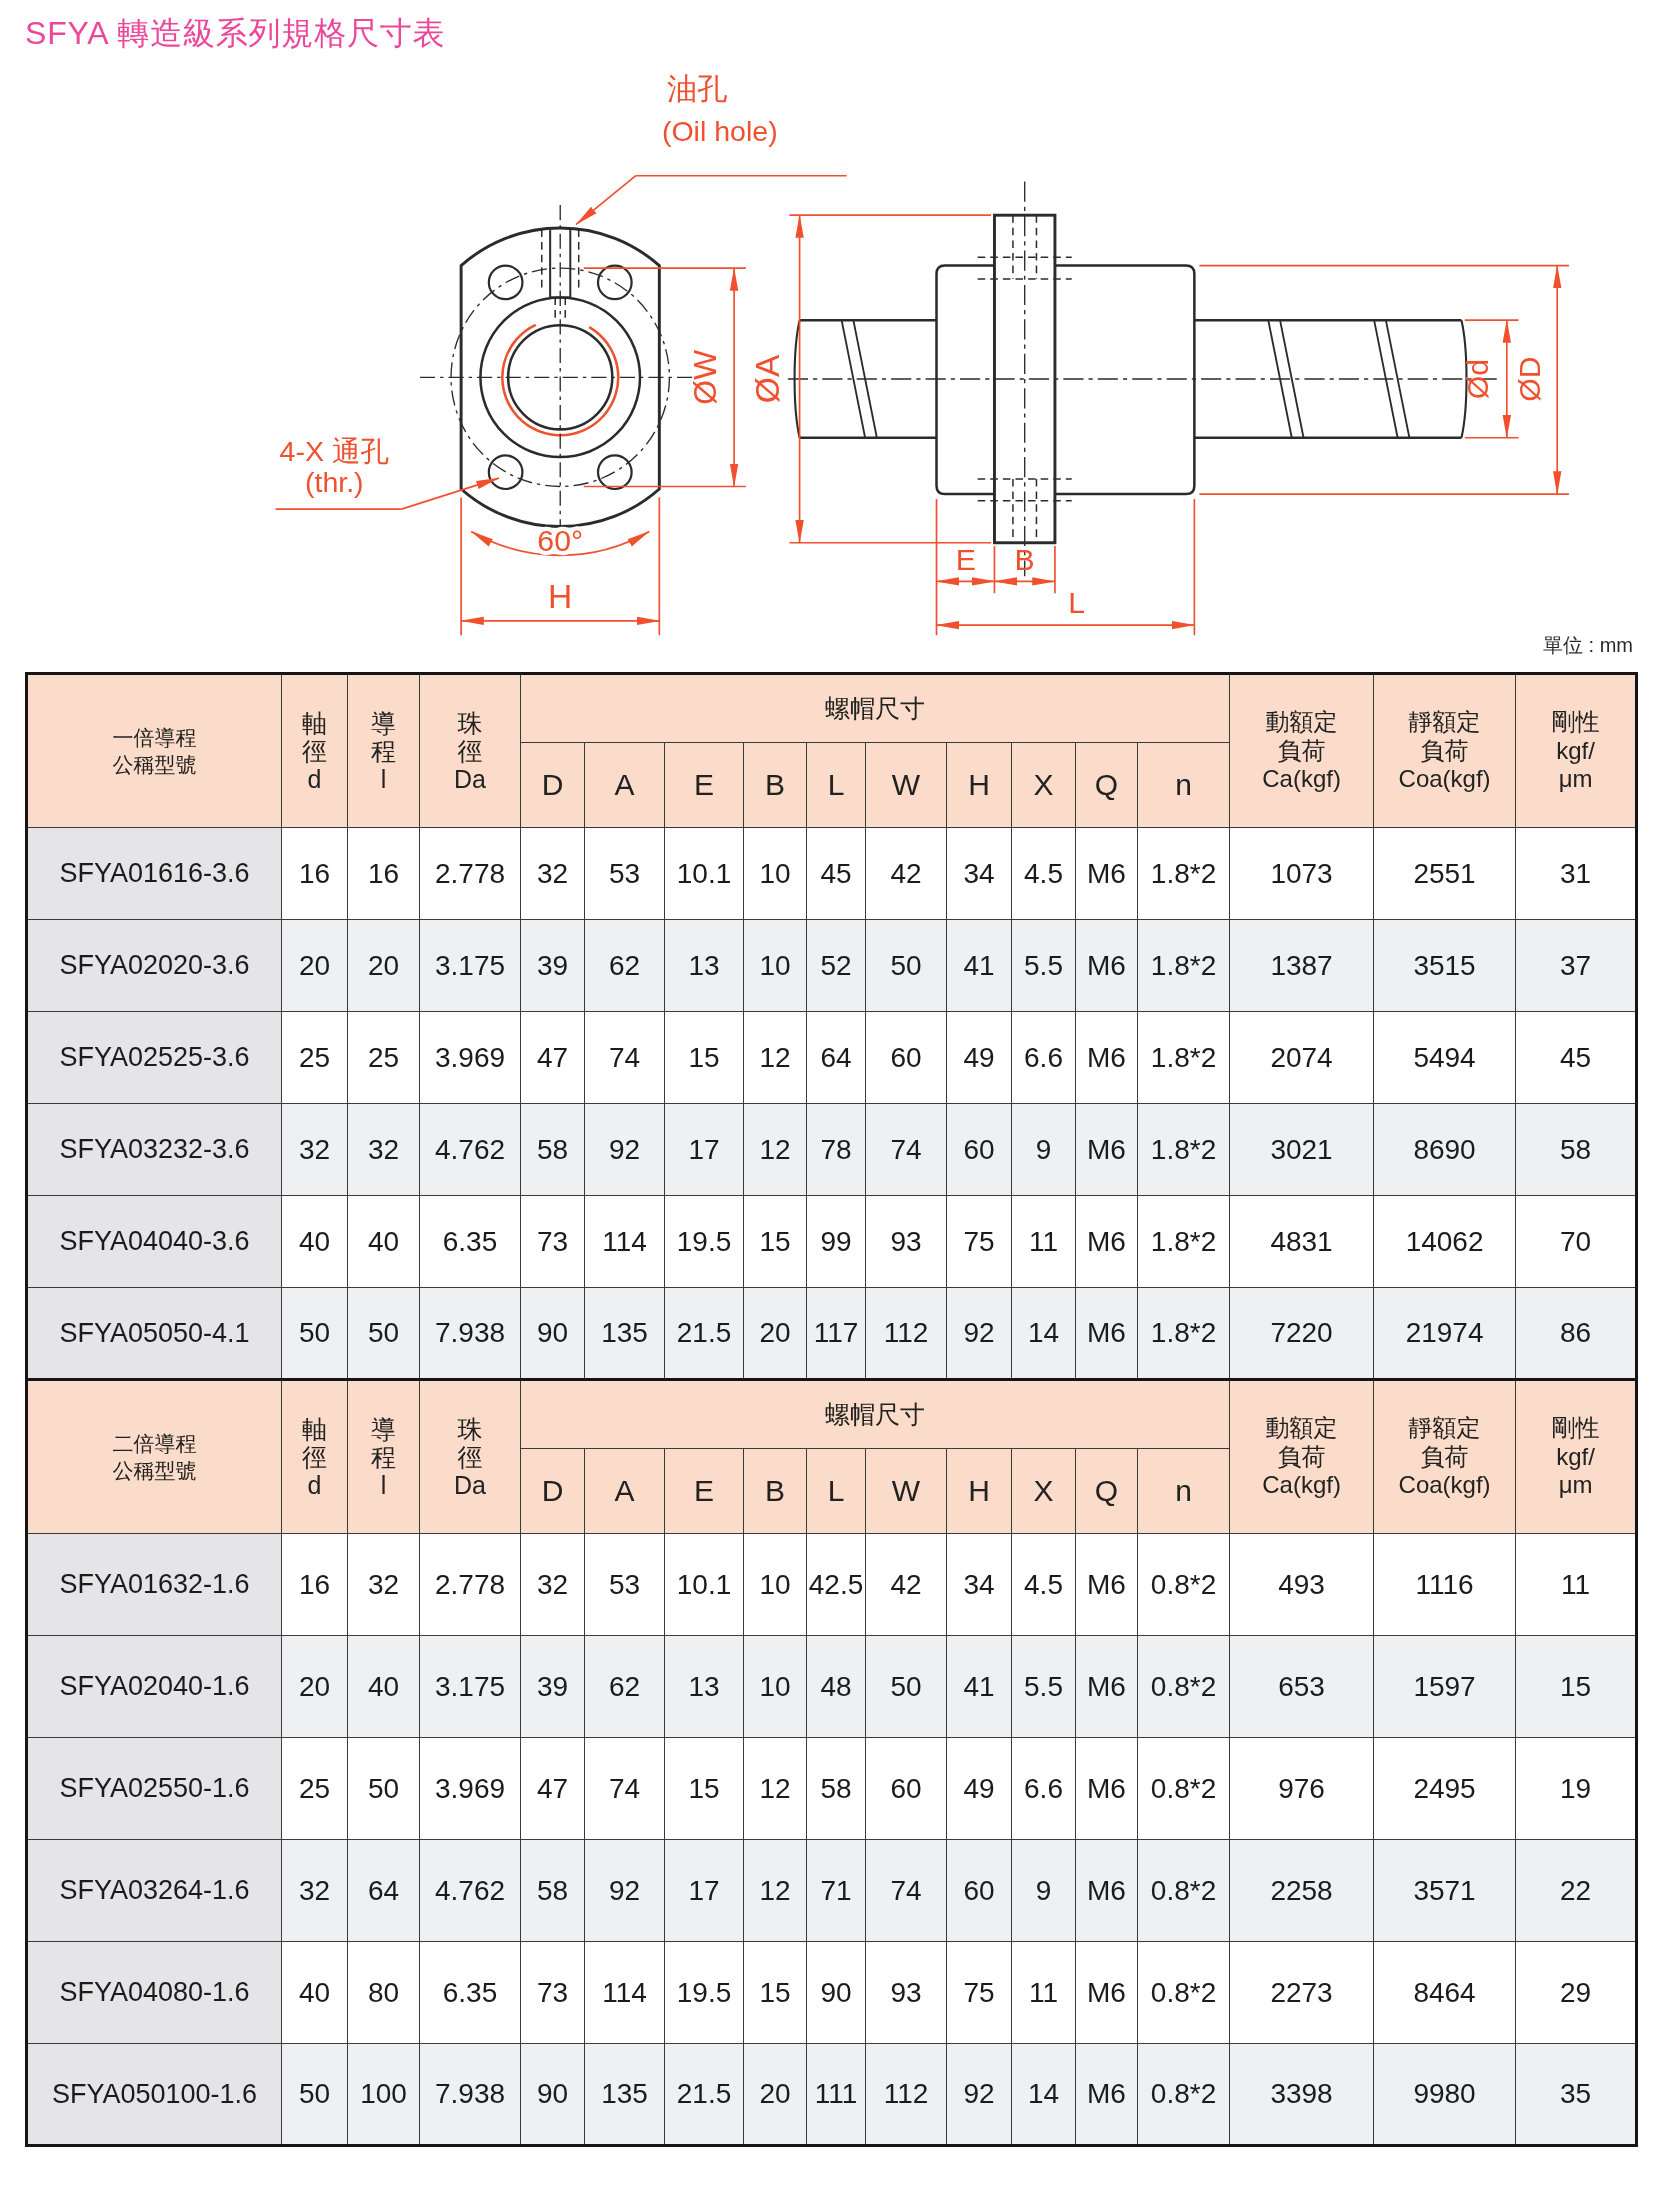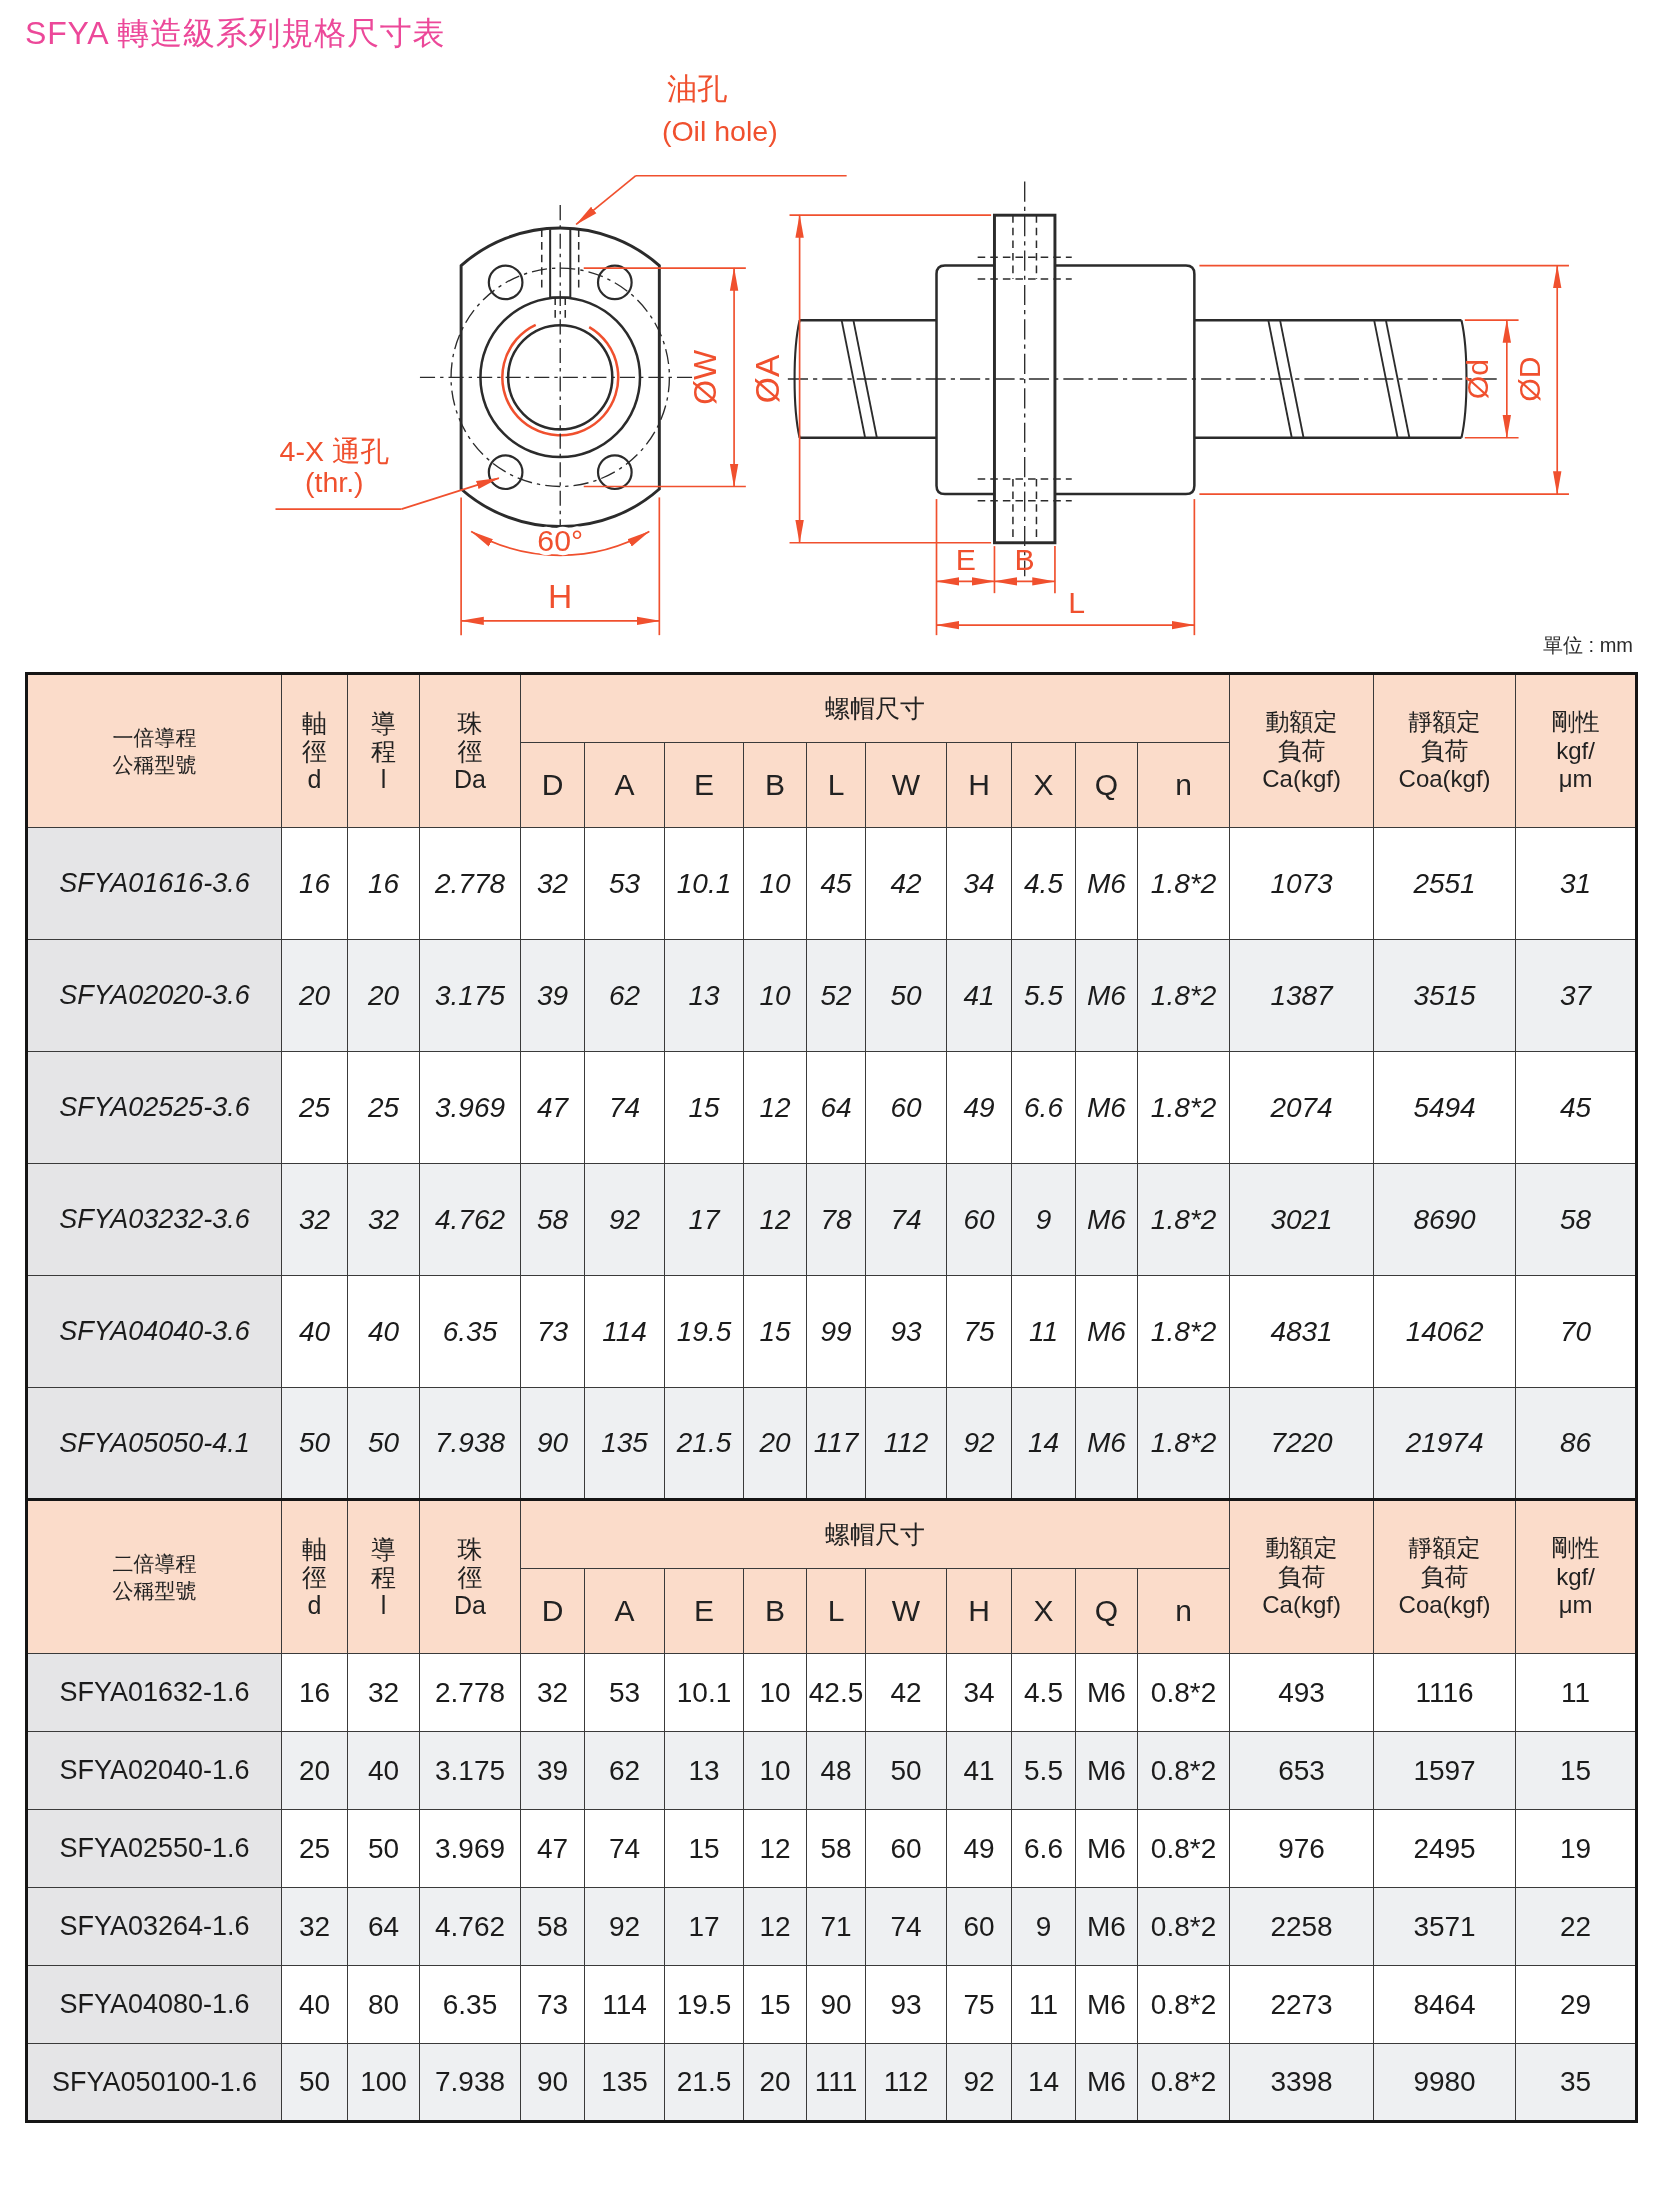--- a/index.html
+++ b/index.html
@@ -25,22 +25,22 @@
     overflow:hidden;
   }
   .hrow1 th,.hrow2 th{background:#fbdcca;font-weight:400;color:#222;}
   .model-h{font-size:21px;line-height:1.3;}
   .vert-h{font-size:25px;line-height:1.12;}
   .nut-h{font-size:25px;height:67px;}
   .load-h{font-size:24px;line-height:1.2;}
   .letter-h{font-size:30px;height:84px;}
   .hrow2 th{border-bottom:2.5px solid #151515;}
   tr.sec2 th{border-top:3.4px solid #151515;}
-  tr.t1{height:112px;font-style:italic;}
-  tr.t2{height:78px;}
+  tr.t1{height:92px;}
+  tr.t2{height:102px;}
   td.model{background:#e5e5e7;font-size:27px;}
   td.num{font-size:28px;}
   tr.odd td.num{background:#ffffff;}
   tr.even td.num{background:#eef0f2;}
 </style>
 </head>
 <body>
 
 <div class="page-title">SFYA 轉造級系列規格尺寸表</div>
 

